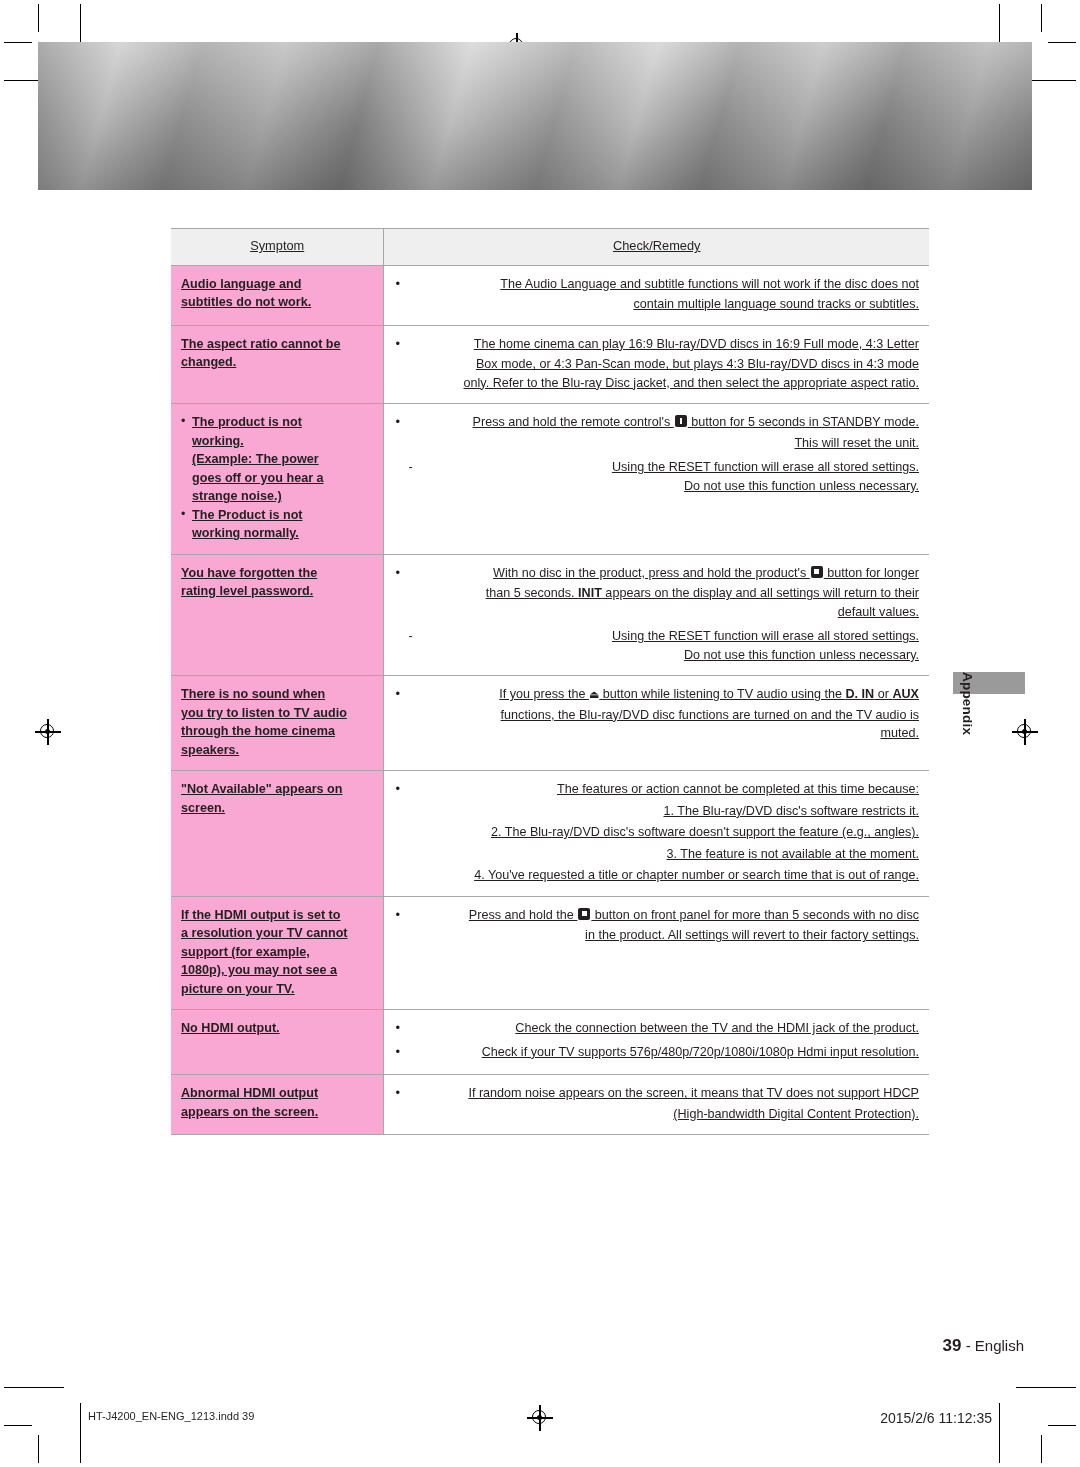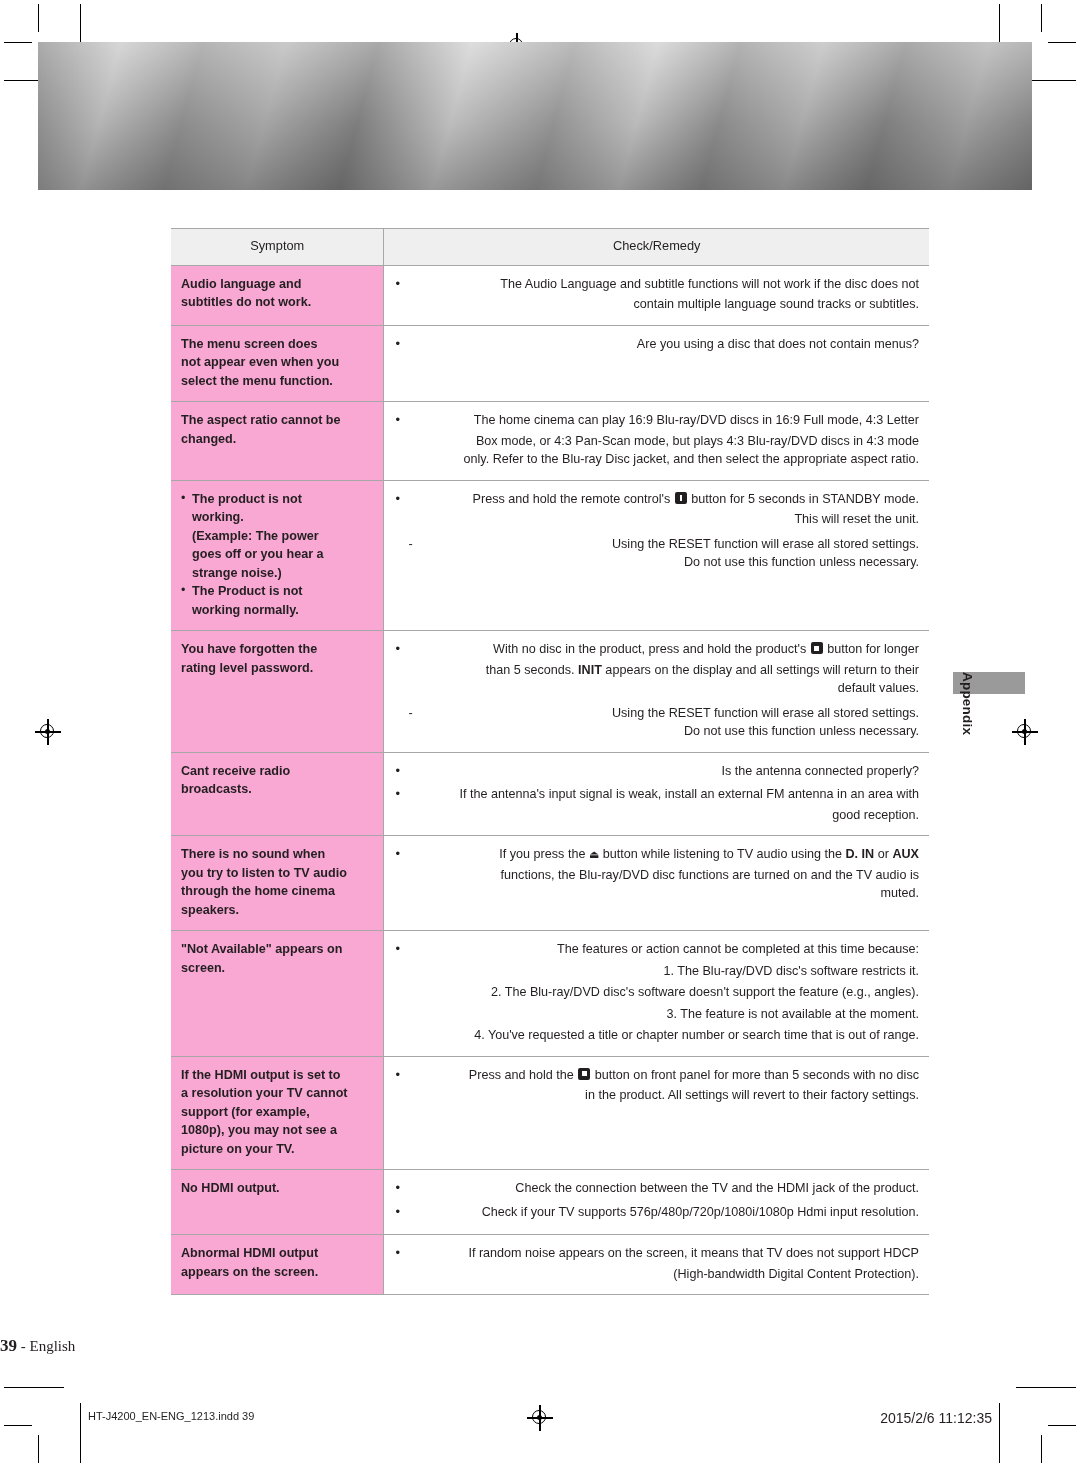--- a/index.html
+++ b/index.html
@@ -105,20 +105,21 @@
     top: 228px;
     width: 758px;
     border-collapse: collapse;
     font-size: 12.6px;
   }
   .table td {
     vertical-align: top;
     padding: 9px 10px 11px 10px;
     border-bottom: 1px solid #a7a7a7;
     line-height: 1.47;
+    text-decoration: underline;
   }
   .table tr.header td {
     text-align: center;
     background: #efefef;
     font-size: 12.8px;
     padding: 8px 10px 9px 10px;
     border-top: 1px solid #a7a7a7;
     border-bottom: 1px solid #a7a7a7;
   }
   .col-sym {
@@ -222,23 +223,22 @@
     vertical-align: 0px;
   }
   b.em { font-weight: bold; }
 
   
   .pagenum {
     position: absolute;
     left: 0;
     top: 1336px;
     width: 1024px;
-    text-align: left;
+    text-align: right;
     font-size: 15px;
-    font-family: Liberation Serif, serif;
   }
   .pagenum .num {
     font-weight: bold;
     font-size: 17px;
   }
 
   
   .footer-left {
     position: absolute;
     left: 88px;
@@ -312,30 +312,20 @@
       <td class="col-sym">
         <div>Audio language and</div>
         <div>subtitles do not work.</div>
       </td>
       <td class="col-rem">
         <div class="bullet-line">The Audio Language and subtitle functions will not work if the disc does not</div>
         <div class="plain-line">contain multiple language sound tracks or subtitles.</div>
       </td>
     </tr>
 
-    <tr>
-      <td class="col-sym">
-        <div>The menu screen does</div>
-        <div>not appear even when you</div>
-        <div>select the menu function.</div>
-      </td>
-      <td class="col-rem">
-        <div class="bullet-line">Are you using a disc that does not contain menus?</div>
-      </td>
-    </tr>
 
     <tr>
       <td class="col-sym">
         <div>The aspect ratio cannot be</div>
         <div>changed.</div>
       </td>
       <td class="col-rem">
         <div class="bullet-line">The home cinema can play 16:9 Blu-ray/DVD discs in 16:9 Full mode, 4:3 Letter</div>
         <div class="plain-line">Box mode, or 4:3 Pan-Scan mode, but plays 4:3 Blu-ray/DVD discs in 4:3 mode</div>
         <div class="plain-line">only. Refer to the Blu-ray Disc jacket, and then select the appropriate aspect ratio.</div>
@@ -367,31 +357,20 @@
       </td>
       <td class="col-rem">
         <div class="bullet-line"><span>With no disc in the product, press and hold the product's </span><span class="btn-glyph stop"></span><span> button for longer</span></div>
         <div class="plain-line">than 5 seconds. <b class="em">INIT</b> appears on the display and all settings will return to their</div>
         <div class="plain-line">default values.</div>
         <div class="sub-line">Using the RESET function will erase all stored settings.</div>
         <div class="cont-line">Do not use this function unless necessary.</div>
       </td>
     </tr>
 
-    <tr>
-      <td class="col-sym">
-        <div>Cant receive radio</div>
-        <div>broadcasts.</div>
-      </td>
-      <td class="col-rem">
-        <div class="bullet-line">Is the antenna connected properly?</div>
-        <div class="bullet-line gap">If the antenna's input signal is weak, install an external FM antenna in an area with</div>
-        <div class="plain-line">good reception.</div>
-      </td>
-    </tr>
 
     <tr>
       <td class="col-sym">
         <div>There is no sound when</div>
         <div>you try to listen to TV audio</div>
         <div>through the home cinema</div>
         <div>speakers.</div>
       </td>
       <td class="col-rem">
         <div class="bullet-line">If you press the <span class="eject-glyph">⏏</span> button while listening to TV audio using the <b class="em">D. IN</b> or <b class="em">AUX</b></div>

